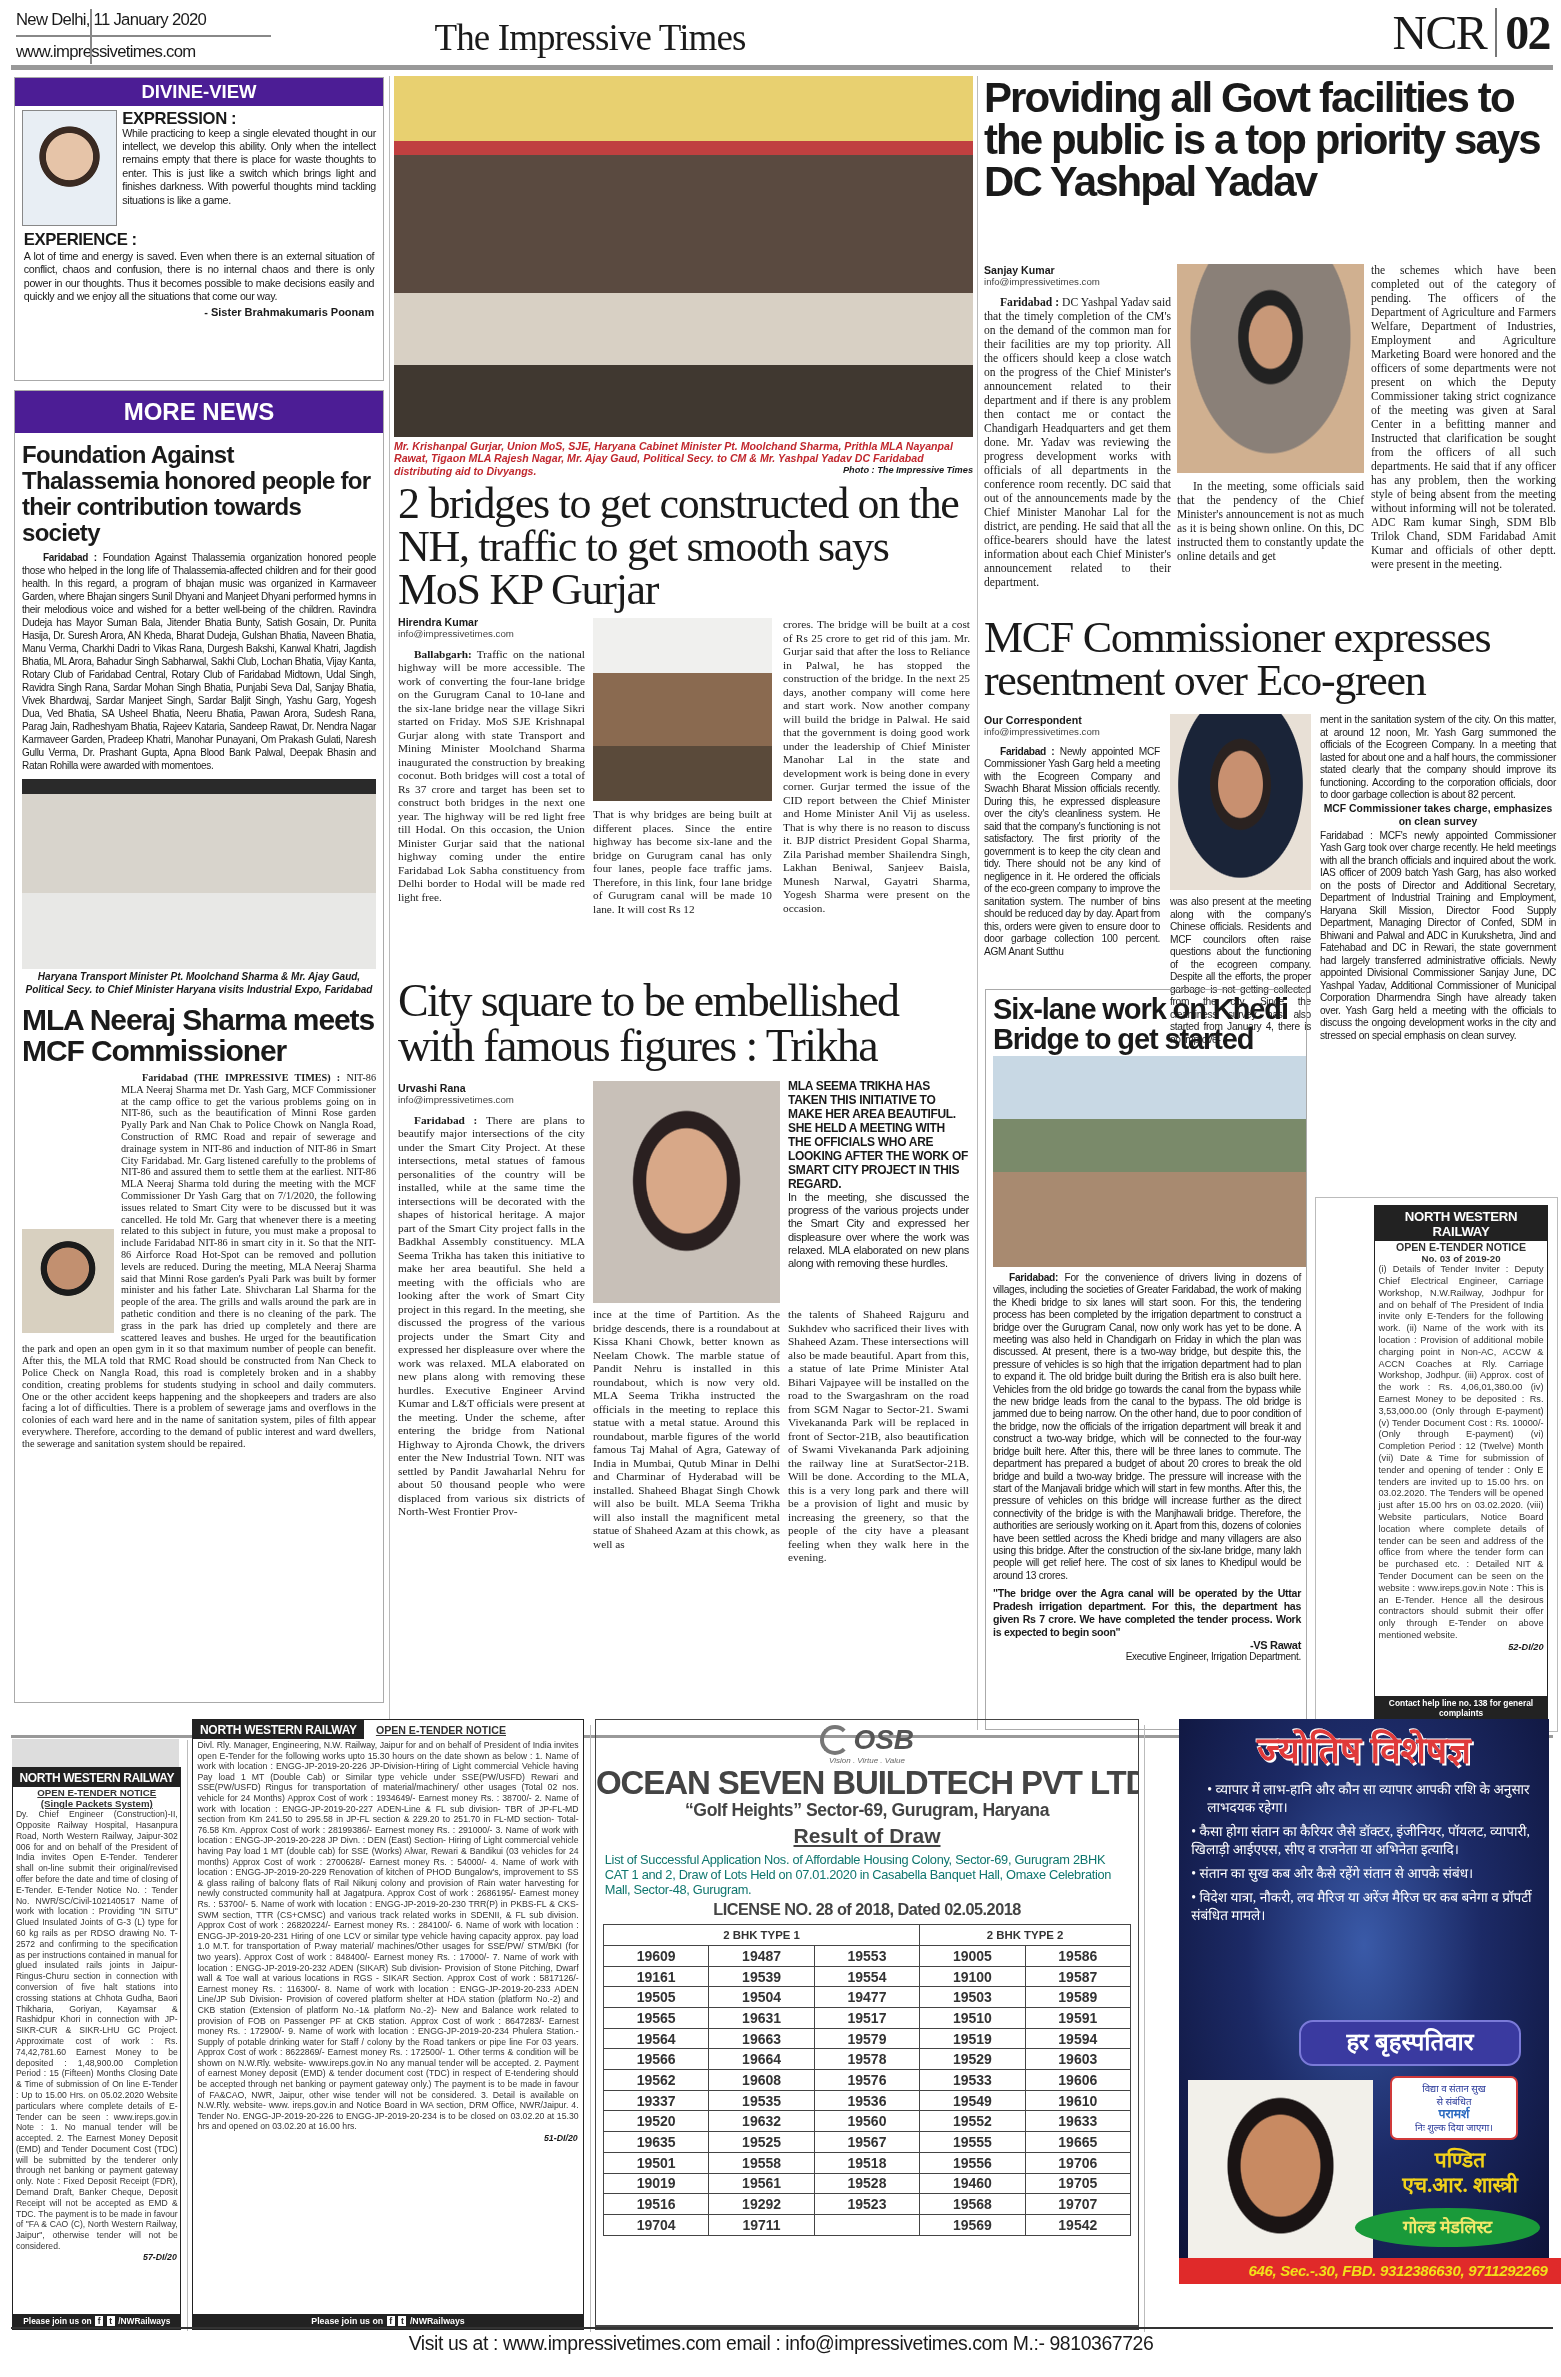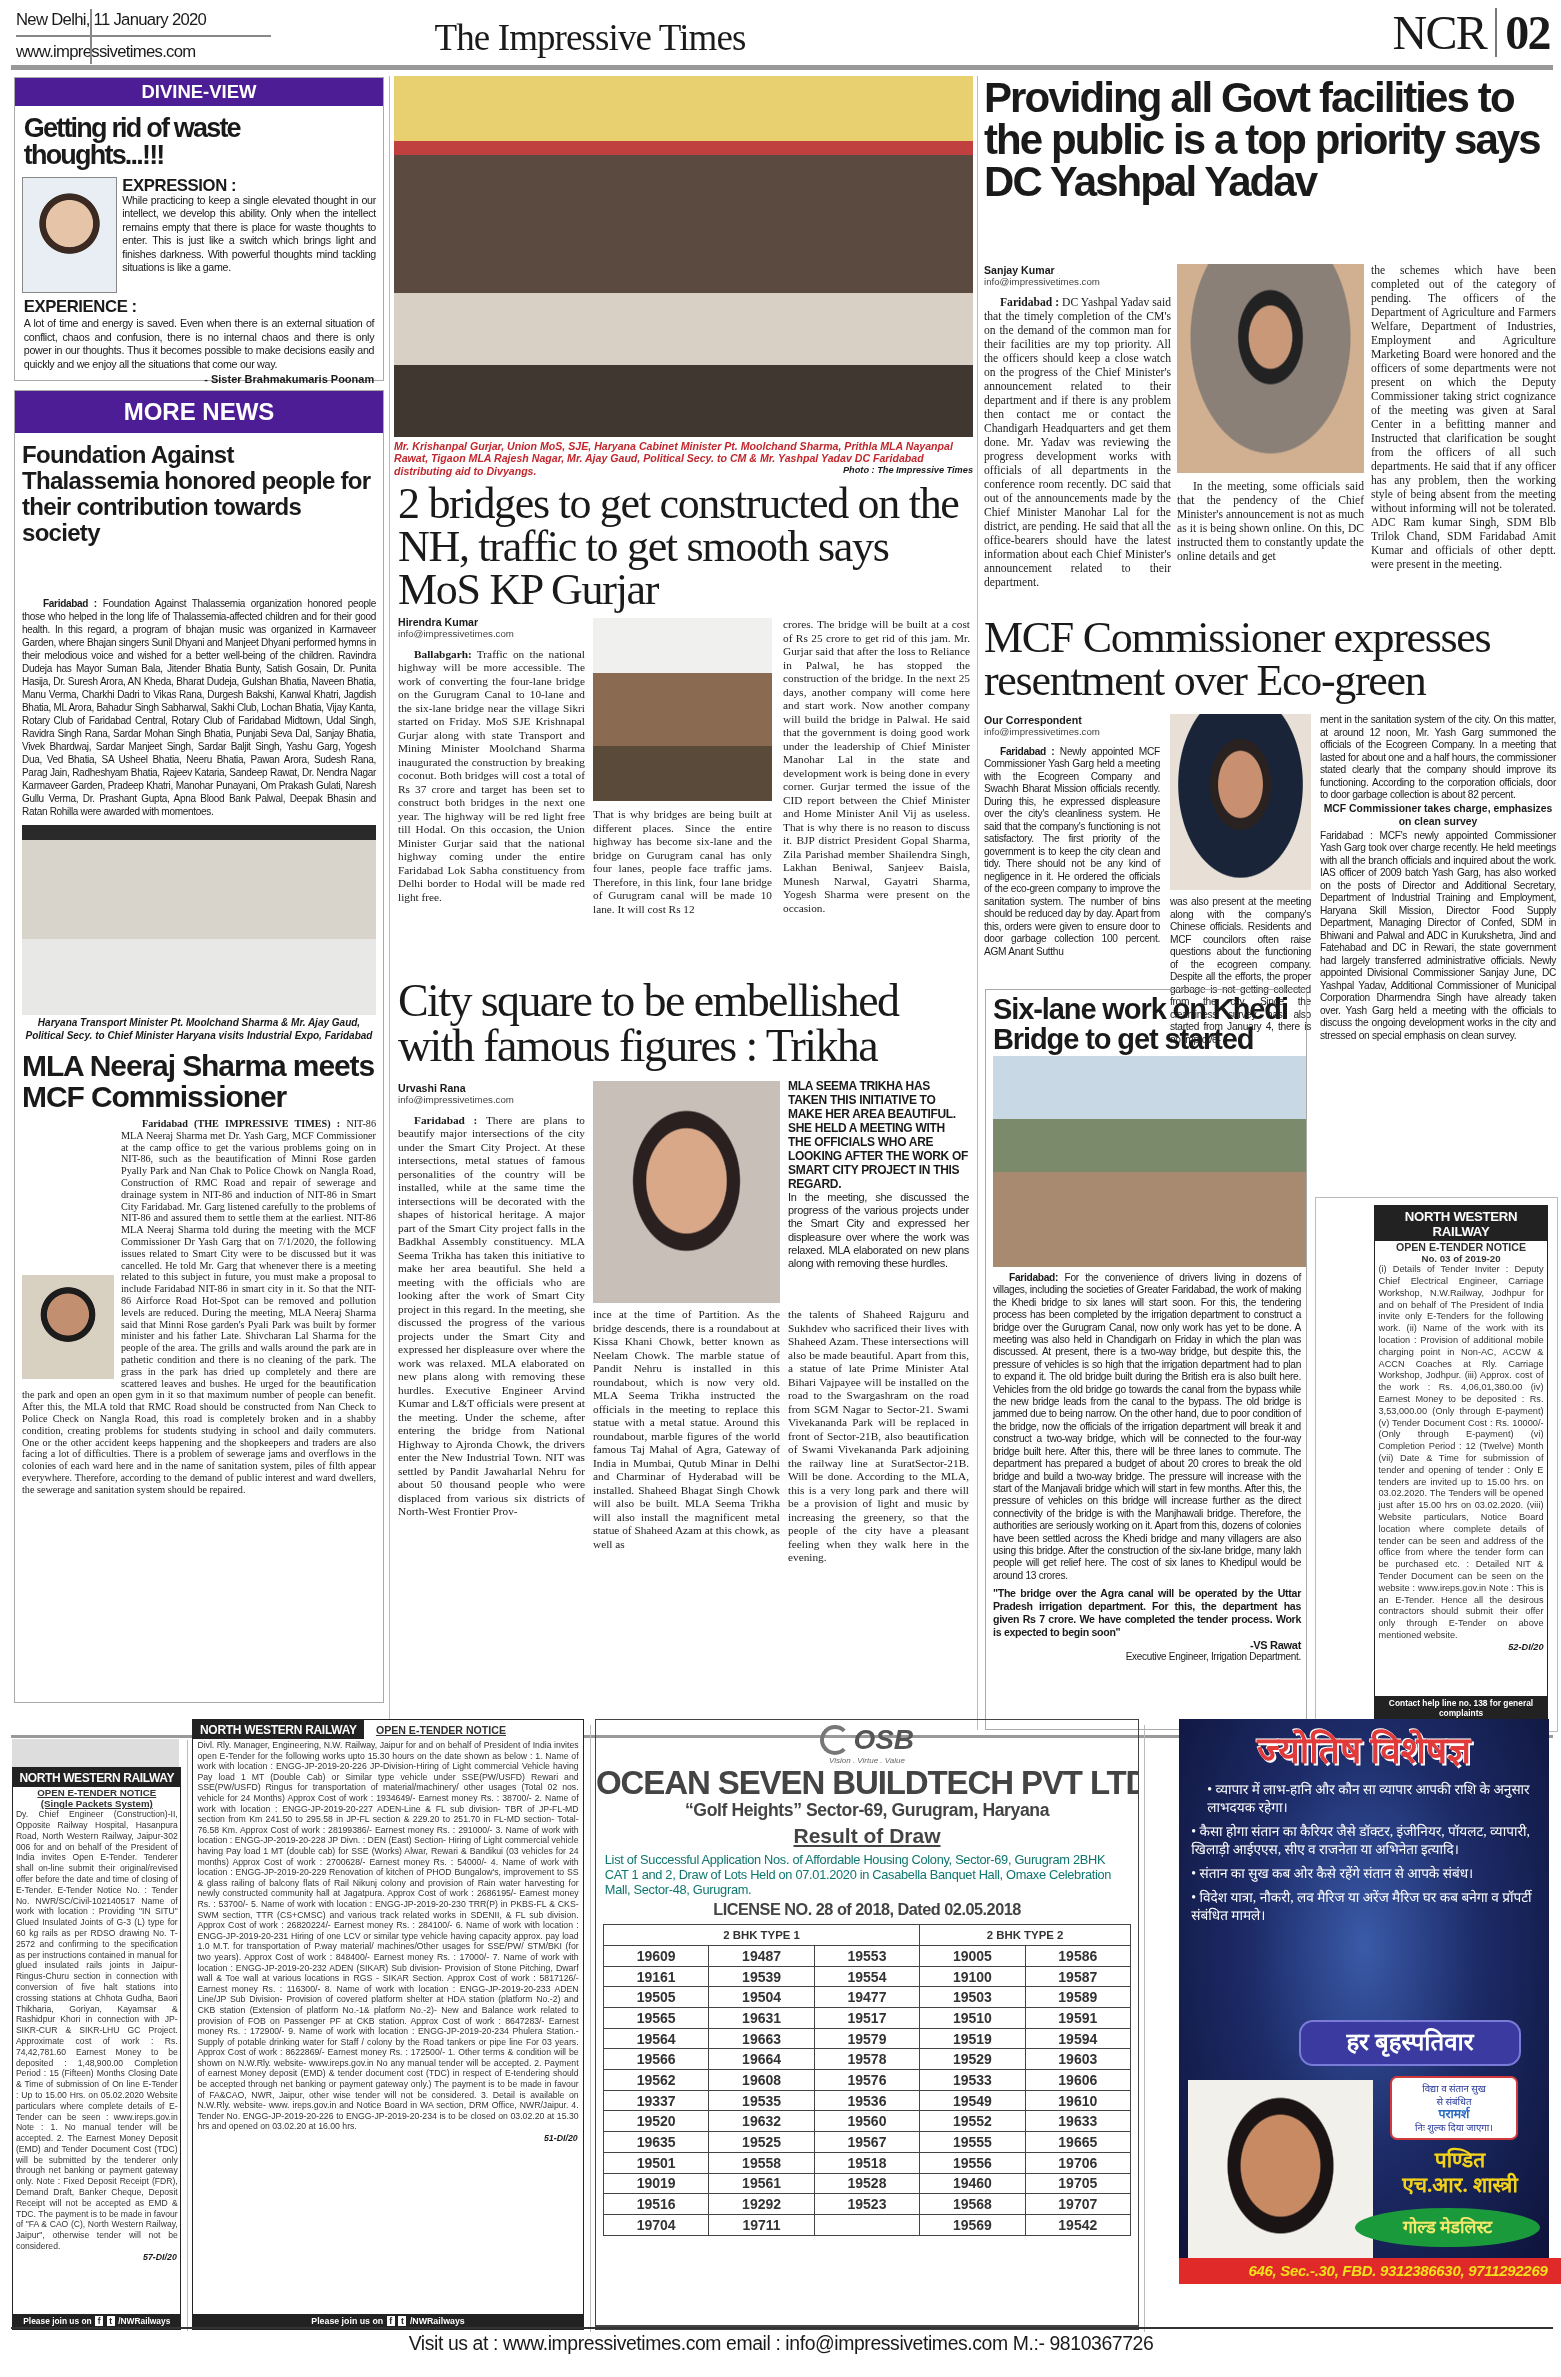--- a/index.html
+++ b/index.html
@@ -45,37 +45,36 @@
 <div class="abs paper-title">The Impressive Times</div>
 <div class="abs ncr">
   <span>NCR</span>
   <span class="bar"></span>
   <span style="font-weight:bold;">02</span>
 </div>
 <div class="abs topline"></div>
 
 <div class="abs box" style="left:14px;top:77px;width:370px;height:304px;">
   <div class="redbar" style="height:28px;line-height:28px;font-size:18.5px;">DIVINE-VIEW</div>
-  <div class="hl-sans" style="font-size:27px;padding:8.8px 7px 3.5px 8.8px;letter-spacing:-1.8px;">Getting rid of waste thoughts...!!!</div>
   <div style="display:flex;padding:3.5px 7px 0 7px;gap:5.3px;">
     <div class="photo" style="width:95px;height:116px;flex:none;border:0.9px solid #888;background:radial-gradient(circle at 50% 40%, #e6c4a8 0 28%, #3a2a22 29% 36%, #e8eef4 37%);"></div>
     <div style="flex:1;">
       <div class="hl-sans" style="font-size:16.7px;letter-spacing:-0.4px;">EXPRESSION :</div>
       <div class="sp" style="font-size:10.7px;line-height:13.4px;">While practicing to keep a single elevated thought in our intellect, we develop this ability. Only when the intellect remains empty that there is place for waste thoughts to enter. This is just like a switch which brings light and finishes darkness. With powerful thoughts mind tackling situations is like a game.</div>
     </div>
   </div>
   <div class="hl-sans" style="font-size:16.7px;letter-spacing:-0.4px;padding:5.3px 8.8px 1.8px;">EXPERIENCE :</div>
   <div class="sp" style="padding:0 8.8px;font-size:10.7px;">A lot of time and energy is saved. Even when there is an external situation of conflict, chaos and confusion, there is no internal chaos and there is only power in our thoughts. Thus it becomes possible to make decisions easily and quickly and we enjoy all the situations that come our way.</div>
   <div class="sans" style="text-align:right;padding:1.8px 8.8px;font-weight:bold;font-size:11px;">- Sister Brahmakumaris Poonam</div>
 </div>
 
 <div class="abs box" style="left:14px;top:390px;width:370px;height:1313px;">
   <div class="redbar" style="height:42px;line-height:42px;font-size:24px;">MORE NEWS</div>
   <div class="hl-sans" style="font-size:24px;padding:8.8px 7px 5.3px 7px;letter-spacing:-0.7px;line-height:1.08;">Foundation Against Thalassemia honored people for their contribution towards society</div>
-  <div class="sp" style="padding:0 7px;font-size:10px;line-height:13px;text-indent:21px;margin-top:46px;">
+  <div class="sp" style="padding:0 7px;font-size:10px;line-height:13px;text-indent:21px;">
     <b>Faridabad :</b>
     <span>Foundation Against Thalassemia organization honored people those who helped in the long life of Thalassemia-affected children and for their good health. In this regard, a program of bhajan music was organized in Karmaveer Garden, where Bhajan singers Sunil Dhyani and Manjeet Dhyani performed hymns in their melodious voice and wished for a better well-being of the children. Ravindra Dudeja has Mayor Suman Bala, Jitender Bhatia Bunty, Satish Gosain, Dr. Punita Hasija, Dr. Suresh Arora, AN Kheda, Bharat Dudeja, Gulshan Bhatia, Naveen Bhatia, Manu Verma, Charkhi Dadri to Vikas Rana, Durgesh Bakshi, Kanwal Khatri, Jagdish Bhatia, ML Arora, Bahadur Singh Sabharwal, Sakhi Club, Lochan Bhatia, Vijay Kanta, Rotary Club of Faridabad Central, Rotary Club of Faridabad Midtown, Udal Singh, Ravidra Singh Rana, Sardar Mohan Singh Bhatia, Punjabi Seva Dal, Sanjay Bhatia, Vivek Bhardwaj, Sardar Manjeet Singh, Sardar Baljit Singh, Yashu Garg, Yogesh Dua, Ved Bhatia, SA Usheel Bhatia, Neeru Bhatia, Pawan Arora, Sudesh Rana, Parag Jain, Radheshyam Bhatia, Rajeev Kataria, Sandeep Rawat, Dr. Nendra Nagar Karmaveer Garden, Pradeep Khatri, Manohar Punayani, Om Prakash Gulati, Naresh Gullu Verma, Dr. Prashant Gupta, Apna Blood Bank Palwal, Deepak Bhasin and Ratan Rohilla were awarded with momentoes.</span>
   </div>
   <div class="photo" style="margin:7px 7px 0;height:190px;background:linear-gradient(180deg,#2a2a2a 0 8%, #d8d4cc 8% 60%, #e8e8e6 60%);"></div>
   <div class="sans" style="font-style:italic;font-weight:bold;font-size:10px;text-align:center;padding:2.6px 7px;line-height:12.3px;">Haryana Transport Minister Pt. Moolchand Sharma &amp; Mr. Ajay Gaud, Political Secy. to Chief Minister Haryana visits Industrial Expo, Faridabad</div>
   <div class="hl-sans" style="font-size:30px;padding:5.3px 7px 5.3px;letter-spacing:-1.1px;line-height:1.05;">MLA Neeraj Sharma meets MCF Commissioner</div>
   <div style="padding:0 7px;position:relative;">
     <div class="photo" style="float:left;width:92px;height:104px;margin:157px 7px 3.5px 0;background:radial-gradient(circle at 50% 38%, #c29070 0 26%, #1c1c1c 27% 34%, #d8d0c0 35%);"></div>
     <div class="p" style="font-size:10.2px;line-height:11.8px;text-indent:21px;">
       <b>Faridabad (THE IMPRESSIVE TIMES) :</b>

